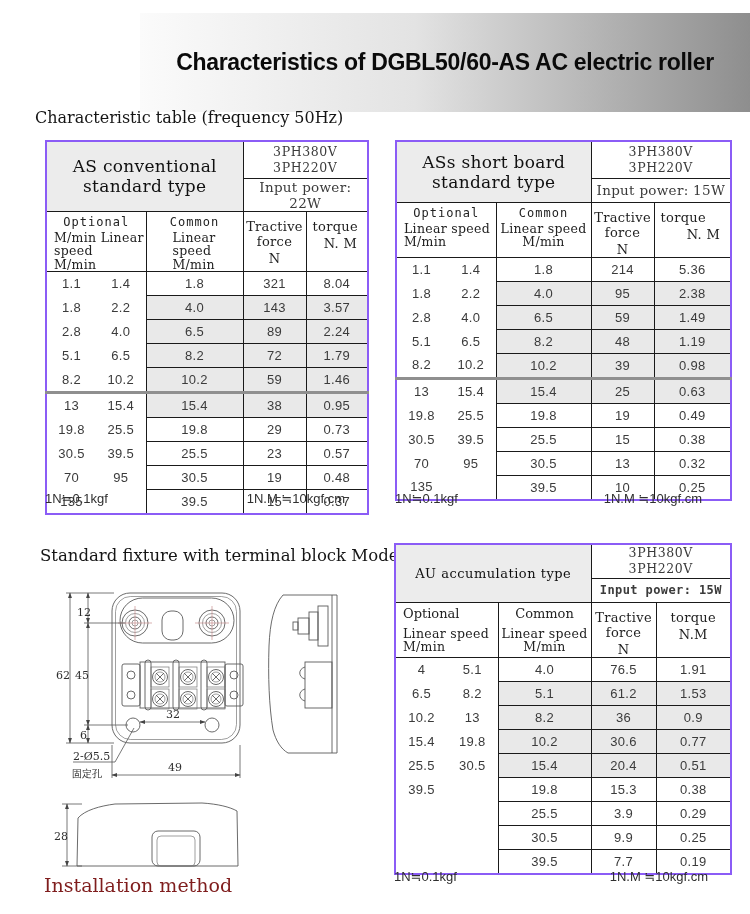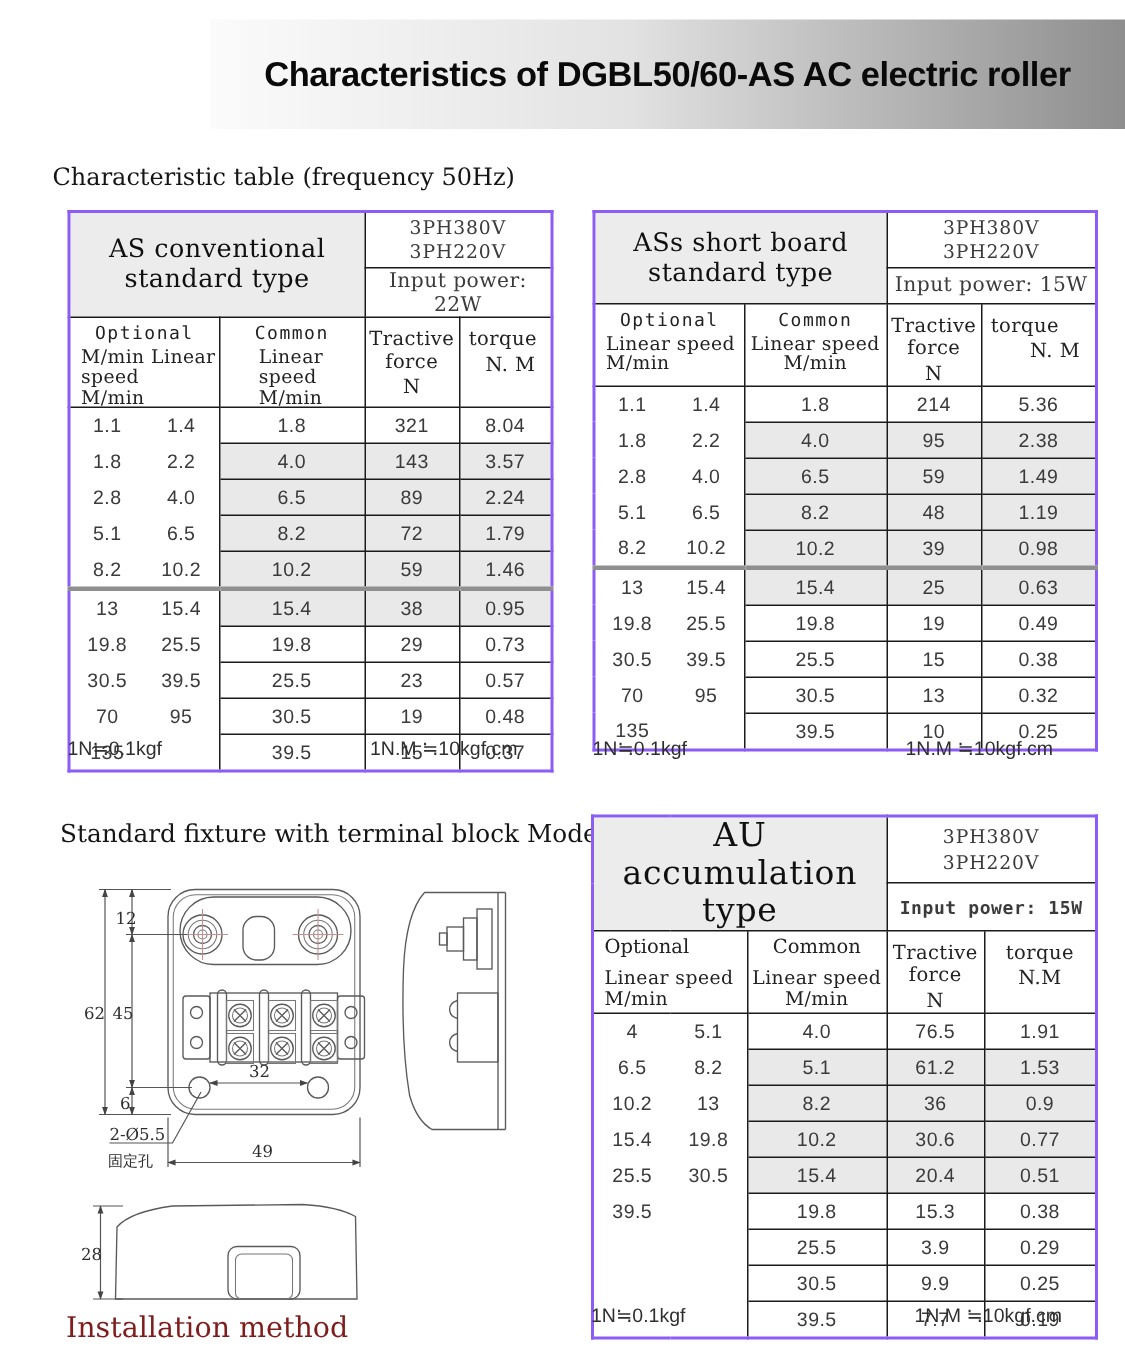--- a/index.html
+++ b/index.html
@@ -1,40 +1,40 @@
 <!DOCTYPE html>
 <html><head>
 <meta charset="utf-8">
 <style>
   html,body{margin:0;padding:0;background:#fff;}
   .page{position:relative;width:750px;height:914px;background:#ffffff;overflow:hidden;
         font-family:"Liberation Sans",sans-serif;color:#111;}
 
   
-  .banner{position:absolute;left:140px;top:13px;width:610px;height:73px;
+  .banner{position:absolute;left:140px;top:13px;width:610px;height:99px;
           background:linear-gradient(to right,#fbfbfb 0%,#e3e3e3 45%,#8e8e8e 100%);
           display:flex;align-items:center;justify-content:center;}
   .banner h1{margin:0;font-size:23px;font-weight:bold;letter-spacing:-0.3px;color:#0a0a0a;
              font-family:"Liberation Sans",sans-serif;}
   .subtitle{position:absolute;left:35px;top:108px;font:16px "DejaVu Serif",serif;color:#151515;}
   .fixture-label{position:absolute;left:40px;top:546px;font:16.5px "DejaVu Serif",serif;color:#151515;}
   .install-label{position:absolute;left:44px;top:874px;font:19px "DejaVu Serif",serif;color:#7f1d1d;}
 
   
   table.spec{position:absolute;border-collapse:collapse;table-layout:fixed;background:#fff;
              border:2px solid #8b5cf6;}
   .spec td{border:1px solid #1a1a1a;padding:0;text-align:center;vertical-align:middle;overflow:hidden;}
   .t1{left:45px;top:140px;width:322px;}
   .t2{left:395px;top:140px;width:335px;}
   .t3{left:394px;top:543px;width:336px;}
 
   .r-volt{height:37px;} .r-power{height:24px;} .r-hdr{height:43px;}
   .t3 .r-volt{height:34px;}
   .spec td.name{background:#ececec;font:17px "DejaVu Serif",serif;color:#101010;}
-  .t3 td.name{font-size:22px;letter-spacing:0.5px;}
+  .t3 td.name{font-size:13px;letter-spacing:0.5px;}
   .spec td.volt{font:12.5px "DejaVu Serif",serif;white-space:pre-line;line-height:1.3;letter-spacing:0.6px;}
   .spec td.power{font:13.5px "DejaVu Serif",serif;}
   .t3 td.power{font:bold 12px "DejaVu Sans Mono",monospace;letter-spacing:0.4px;}
 
   .spec td.h{vertical-align:top;padding-top:3px;}
   .ht{font:12px "DejaVu Sans Mono",monospace;letter-spacing:1px;color:#222;}
   .hs{font:12.5px "DejaVu Serif",serif;white-space:pre-line;line-height:1.08;text-align:left;
       padding-left:7px;margin-top:2px;color:#222;}
   .t1 .h-com .hs{padding-left:26px;}
   .t2 .h-com .hs{text-align:center;padding-left:0;}

